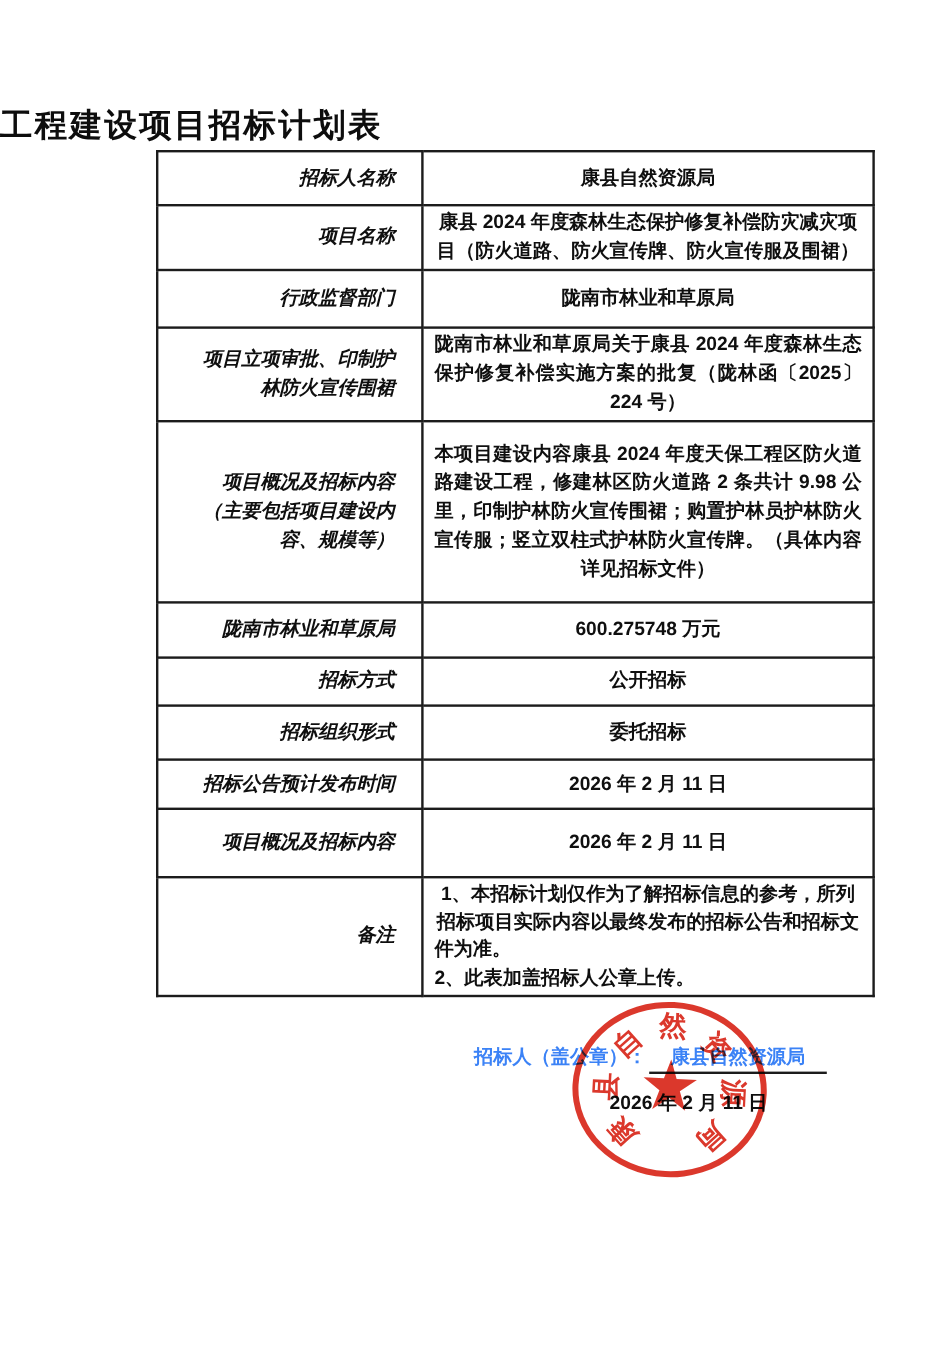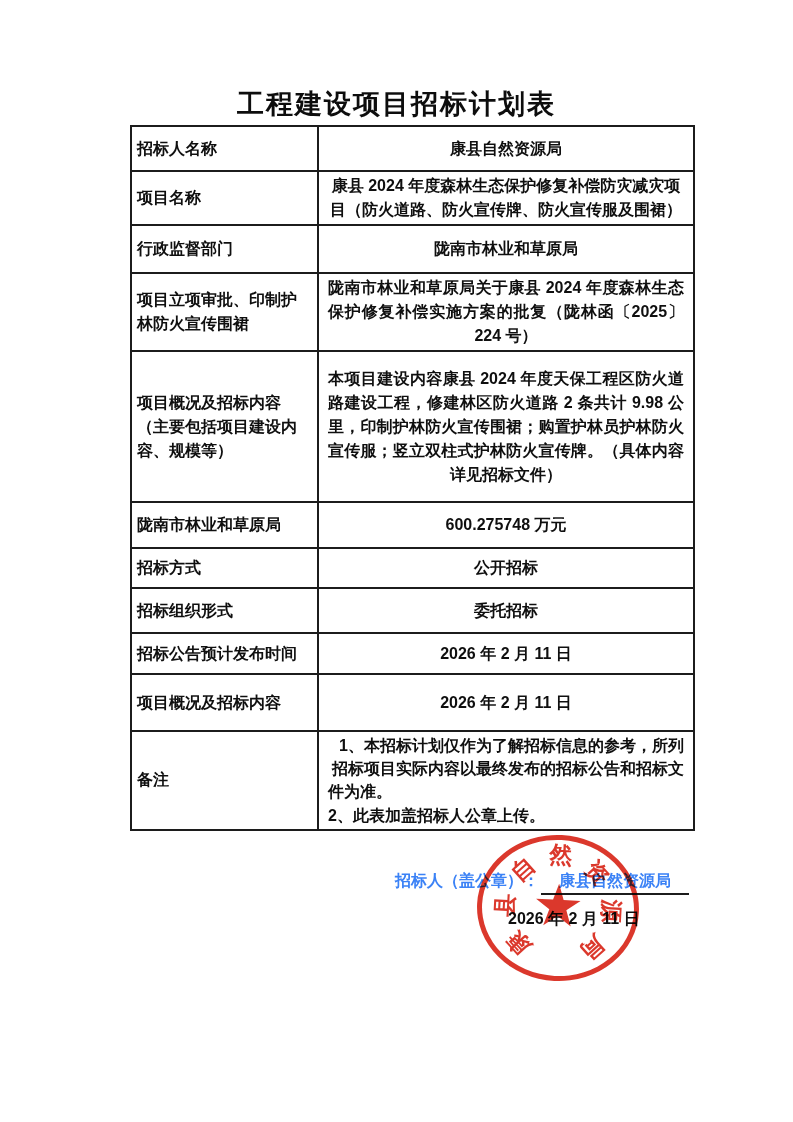--- a/index.html
+++ b/index.html
@@ -15,21 +15,21 @@
     background: #ffffff;
     color: #111111;
     overflow: hidden;
   }
   .title {
     position: absolute;
     top: 86px;
     left: 0;
     width: 100%;
     margin: 0;
-    text-align: center;
+    text-align: left;
     font-size: 27px;
     font-weight: 700;
     letter-spacing: 2px;
     color: #0d0d0d;
   }
   table.plan-table {
     position: absolute;
     left: 130px;
     top: 125px;
     width: 535px;
@@ -39,34 +39,35 @@
     font-weight: 700;
     color: #0f0f0f;
   }
   table.plan-table td {
     border: 2px solid #1c1c1c;
     vertical-align: middle;
     line-height: 1.5;
   }
   td.label-cell {
     width: 175px;
-    text-align: left;
-    padding: 2px 5px;
+    text-align: right;
+    padding: 2px 22px;
+    font-style: italic;
   }
   td.value-cell {
     width: 356px;
     text-align: center;
     padding: 2px 9px;
   }
   tr.justify td.value-cell {
     text-align: justify;
     text-align-last: center;
   }
   tr.remark td.value-cell {
-    text-align: right;
+    text-align: center;
     text-align-last: left;
     white-space: pre-line;
     line-height: 1.45;
   }
   .sig-row {
     position: absolute;
     top: 871px;
     left: 395px;
     font-size: 16px;
     font-weight: 700;

